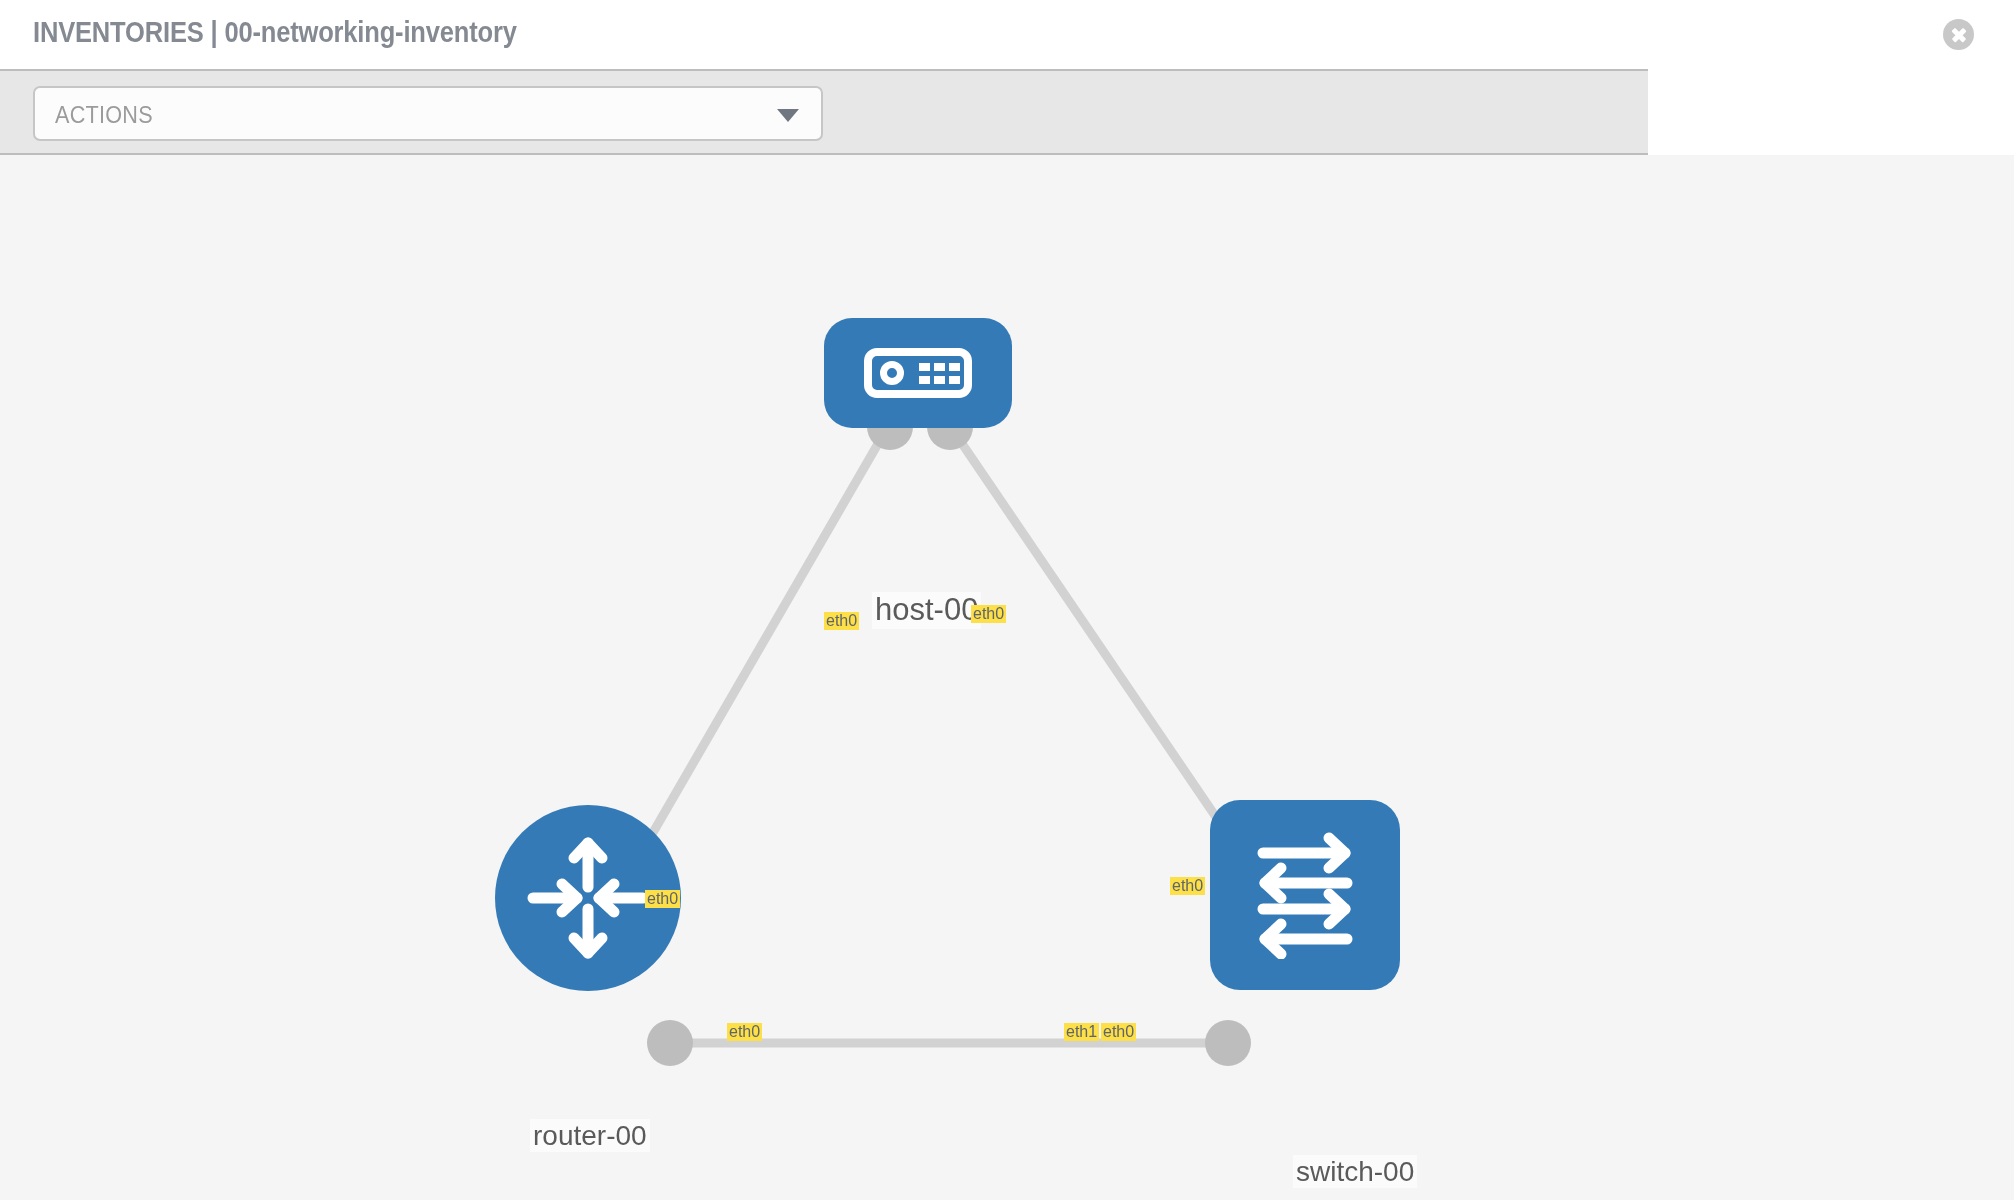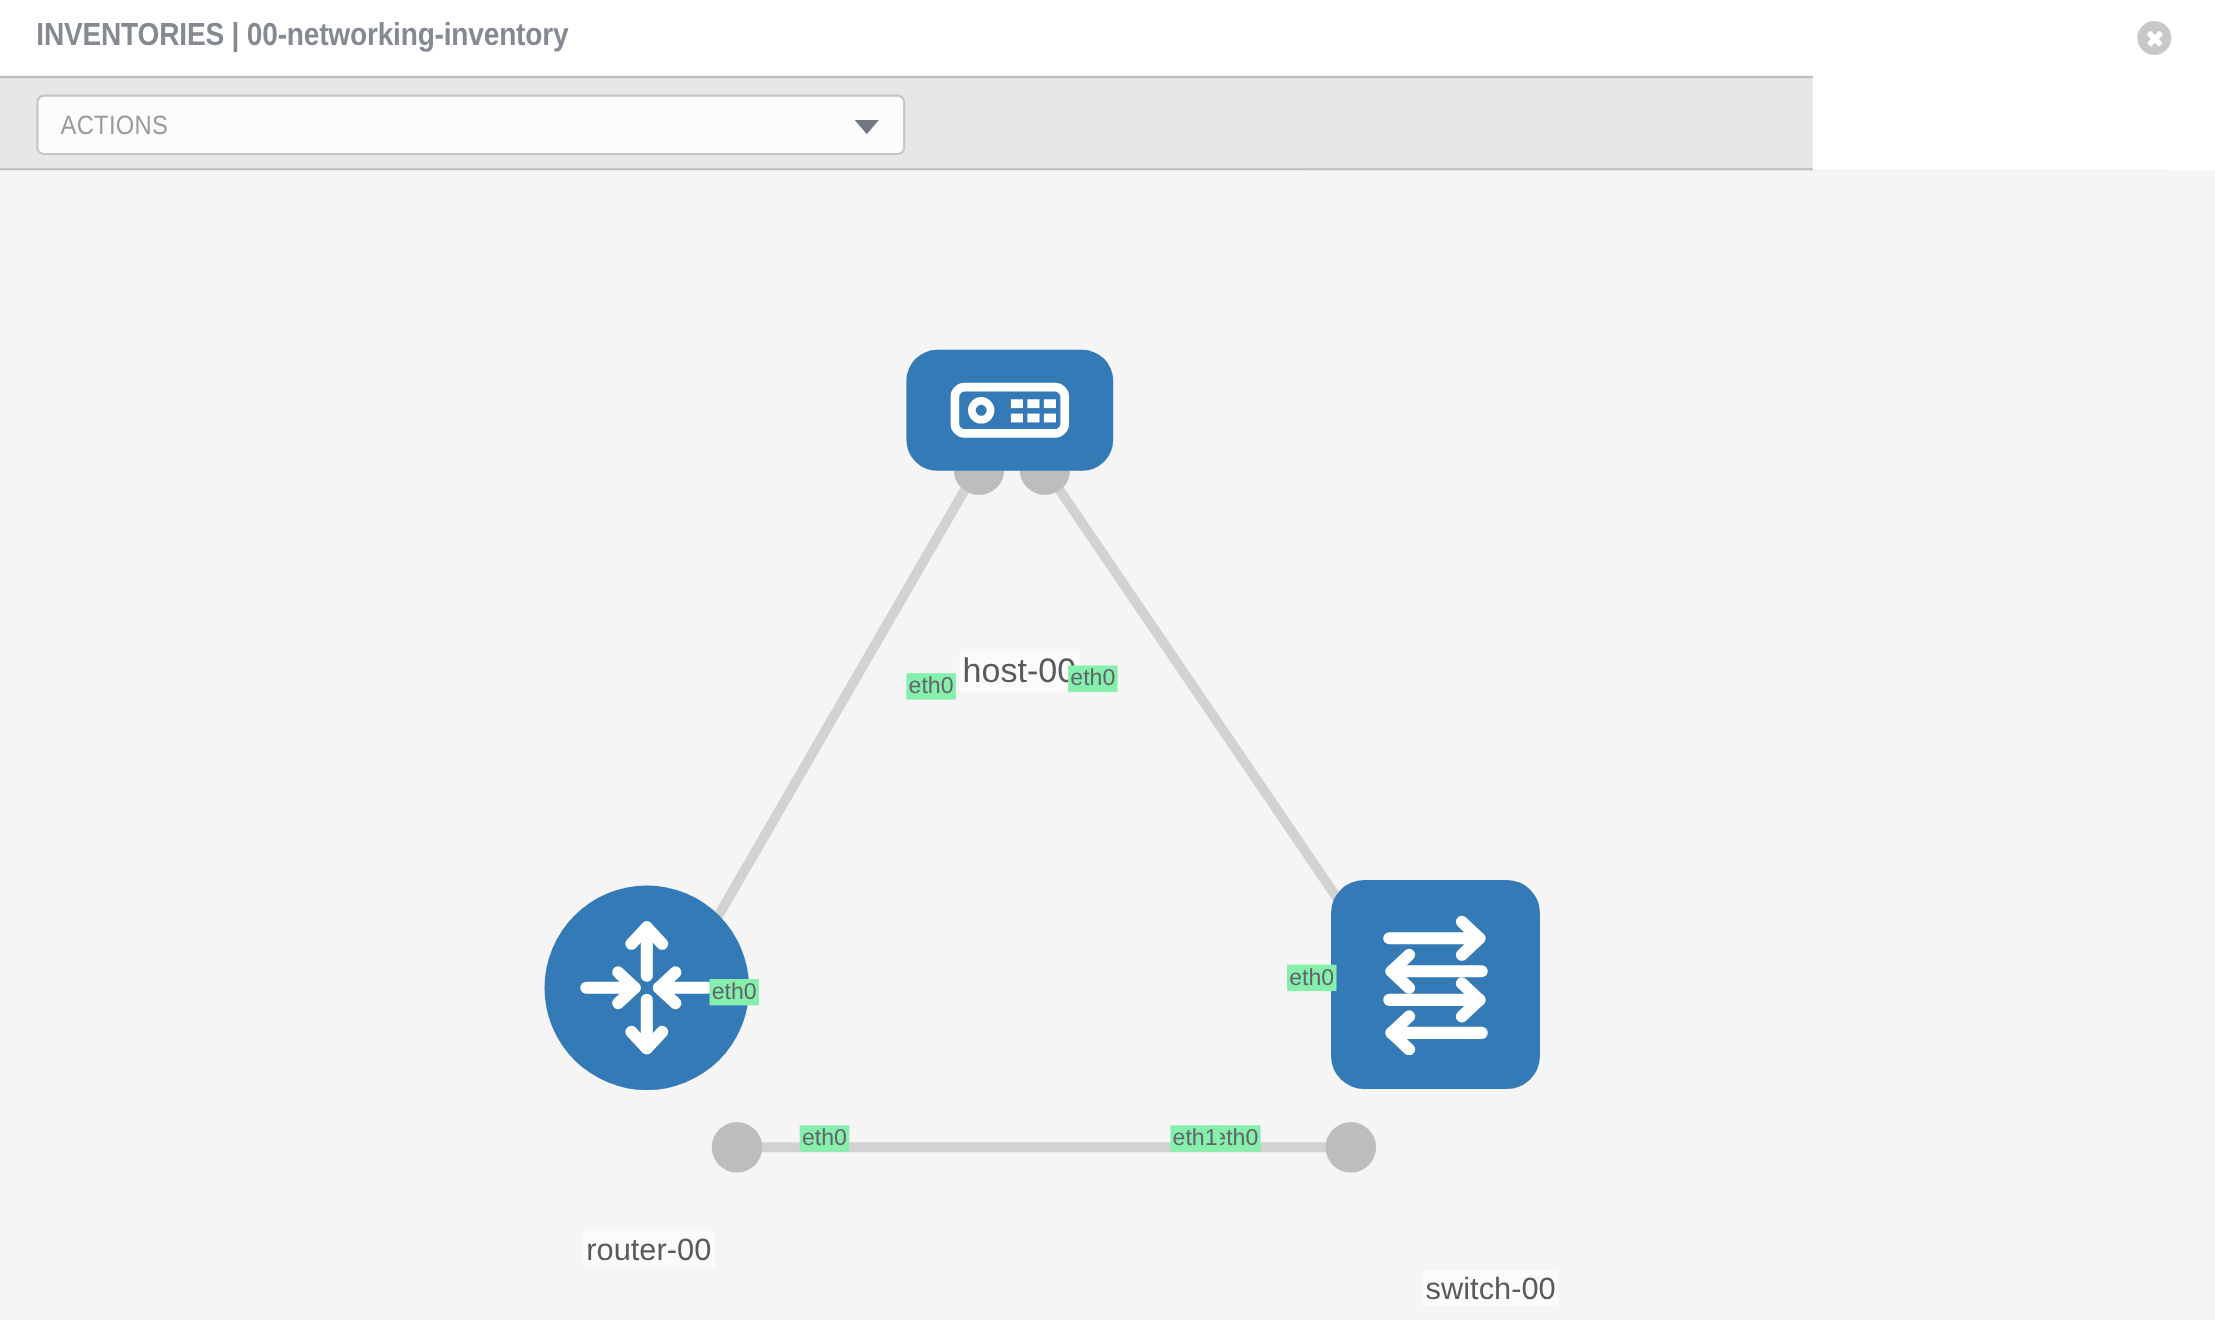--- a/index.html
+++ b/index.html
@@ -160,23 +160,23 @@
     padding: 1px 3px;
     line-height: 1.12;
     text-align: right;
   }
   .label-host   { left: 872px; top: 437px; font-size: 31px; }
   .label-router { left: 530px; top: 964px; }
   .label-switch { left: 1245px; top: 1000px; margin-left: 48px; }
 
   .iface-label {
     position: absolute;
-    font-size: 21px;
+    font-size: 16px;
     color: #60646b;
-    background: #86efac;
+    background: #fde047;
     white-space: nowrap;
     padding: 0 2px;
     line-height: 1.15;
   }
   .if-host-left   { left: 824px; top: 457px; }
   .if-host-right  { left: 971px; top: 450px; }
   .if-router-up   { left: 645px; top: 735px; }
   .if-switch-up   { left: 1170px; top: 722px; }
   .if-router-right{ left: 727px; top: 868px; }
   .if-switch-left1{ left: 1101px; top: 868px; }

